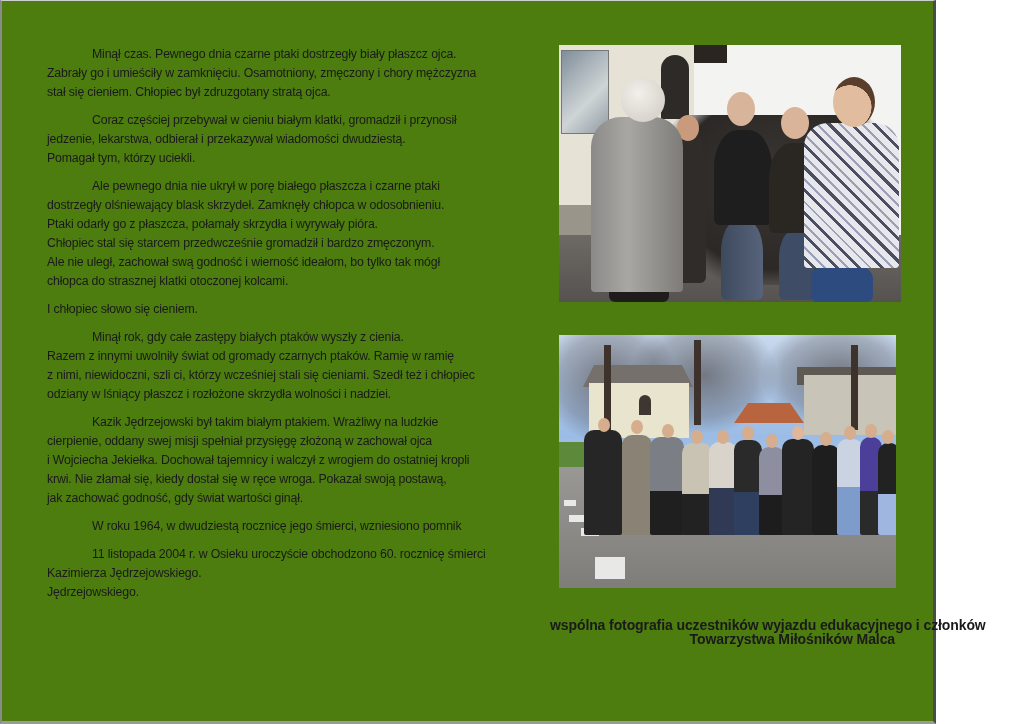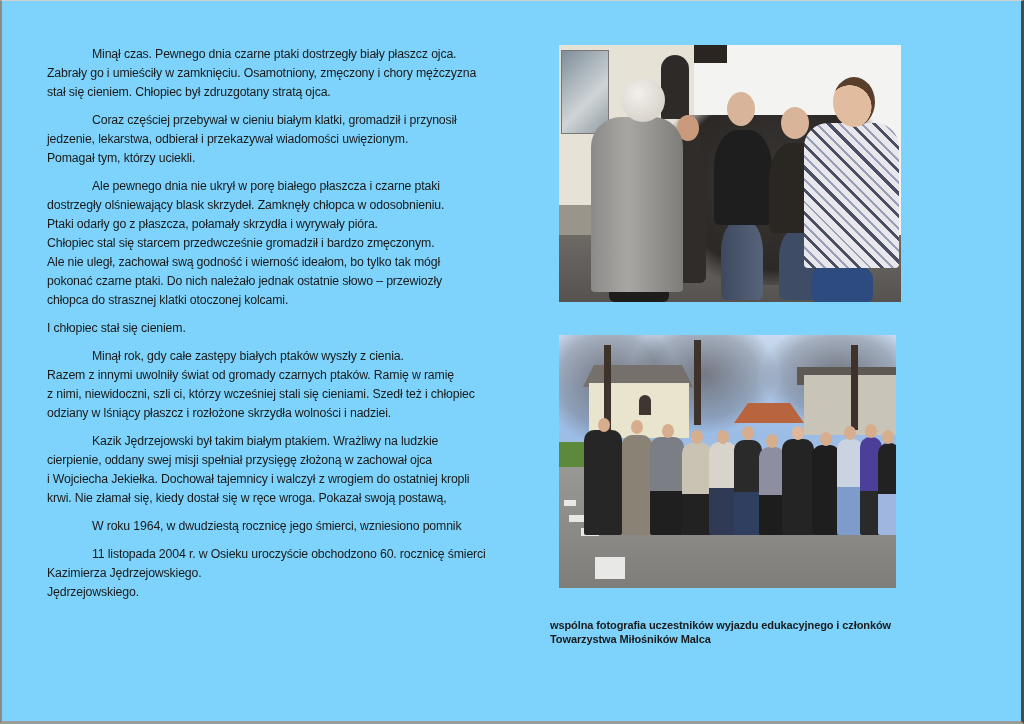--- a/index.html
+++ b/index.html
@@ -3,27 +3,27 @@
 <meta charset="utf-8">
 <style>
   html, body { margin: 0; padding: 0; }
   body {
     width: 1024px; height: 724px; overflow: hidden;
     background: #ffffff;
     font-family: "Liberation Sans", "DejaVu Sans", sans-serif;
     position: relative;
   }
   .page {
-    position: absolute; left: 0; top: 0; width: 1024px; height: 724px;
+    position: absolute; left: 0; top: 0; width: 936px; height: 724px;
     box-sizing: border-box;
     border-left: 2px solid #8a8a8a;
     border-top: 1px solid #cfcfcf;
     border-right: 3px solid #4a4a4a;
     border-bottom: 3px solid #9a9a9a;
-    background: #7dd3fc;
+    background: #4d7c0f;
   }
   .text-col {
     position: absolute; left: 45px; top: 44px; width: 470px;
     font-size: 12.3px; line-height: 19px; color: #1a1a1a;
     letter-spacing: -0.15px;
   }
   .para { margin: 0 0 9px 0; }
   .para .line { display: block; white-space: nowrap; }
   .para .line.indent { padding-left: 45px; }
   .para.tight { margin-bottom: 0; }
@@ -69,64 +69,64 @@
   #photo2 .red-roof { position:absolute; left:175px; top:68px; width:70px; height:20px; background:#b8643f; clip-path: polygon(20% 0, 80% 0, 100% 100%, 0 100%); }
   #photo2 .grass { position:absolute; left:0; top:107px; width:70px; height:25px; background:#5d8a3a; }
   #photo2 .road { position:absolute; left:0; top:132px; width:337px; height:121px; background:linear-gradient(#9a9894,#7f7d79); }
   #photo2 .stripe { position:absolute; background:#e8e8e6; }
   #photo2 .group { position:absolute; left:25px; top:85px; width:315px; height:115px; }
   #photo2 .person { position:absolute; bottom:0; border-radius:10px 10px 2px 2px; }
   #photo2 .face { position:absolute; width:12px; height:14px; border-radius:50%; background:#d6ad8d; }
 
   .caption {
     position: absolute; left: 548px; top: 617px; width: 345px;
-    text-align: left; font-size: 11px; line-height: 14px;
+    text-align: right; font-size: 14px; line-height: 14px;
     font-weight: bold; color: #1a1a1a; letter-spacing: -0.1px;
   }
   .caption .line { display:block; white-space: nowrap; }
 </style>
 </head>
 <body>
 
 <div class="page">
 
   <div class="text-col" id="text-col">
       <p class="para">
         <span class="line indent">Minął czas. Pewnego dnia czarne ptaki dostrzegły biały płaszcz ojca.</span>
         <span class="line">Zabrały go i umieściły w zamknięciu. Osamotniony, zmęczony i chory mężczyzna</span>
         <span class="line">stał się cieniem. Chłopiec był zdruzgotany stratą ojca.</span>
       </p>
       <p class="para">
         <span class="line indent">Coraz częściej przebywał w cieniu białym klatki, gromadził i przynosił</span>
-        <span class="line">jedzenie, lekarstwa, odbierał i przekazywał wiadomości uwięzionym.</span>
+        <span class="line">jedzenie, lekarstwa, odbierał i przekazywał wiadomości dwudziestą.</span>
         <span class="line">Pomagał tym, którzy uciekli.</span>
       </p>
       <p class="para">
         <span class="line indent">Ale pewnego dnia nie ukrył w porę białego płaszcza i czarne ptaki</span>
         <span class="line">dostrzegły olśniewający blask skrzydeł. Zamknęły chłopca w odosobnieniu.</span>
         <span class="line">Ptaki odarły go z płaszcza, połamały skrzydła i wyrywały pióra.</span>
         <span class="line">Chłopiec stal się starcem przedwcześnie gromadził i bardzo zmęczonym.</span>
         <span class="line">Ale nie uległ, zachował swą godność i wierność ideałom, bo tylko tak mógł</span>
-        <span class="line">pokonać czarne ptaki. Do nich należało jednak ostatnie słowo – przewiozły</span>
         <span class="line">chłopca do strasznej klatki otoczonej kolcami.</span>
       </p>
       <p class="para">
-        <span class="line">I chłopiec stał się cieniem.</span>
+        <span class="line">I chłopiec słowo się cieniem.</span>
       </p>
       <p class="para">
         <span class="line indent">Minął rok, gdy całe zastępy białych ptaków wyszły z cienia.</span>
         <span class="line">Razem z innymi uwolniły świat od gromady czarnych ptaków. Ramię w ramię</span>
         <span class="line">z nimi, niewidoczni, szli ci, którzy wcześniej stali się cieniami. Szedł też i chłopiec</span>
         <span class="line">odziany w lśniący płaszcz i rozłożone skrzydła wolności i nadziei.</span>
       </p>
       <p class="para">
         <span class="line indent">Kazik Jędrzejowski był takim białym ptakiem. Wrażliwy na ludzkie</span>
         <span class="line">cierpienie, oddany swej misji spełniał przysięgę złożoną w zachował ojca</span>
         <span class="line">i Wojciecha Jekiełka. Dochował tajemnicy i walczył z wrogiem do ostatniej kropli</span>
         <span class="line">krwi. Nie złamał się, kiedy dostał się w ręce wroga. Pokazał swoją postawą,</span>
+        <span class="line">jak zachować godność, gdy świat wartości ginął.</span>
       </p>
       <p class="para">
         <span class="line indent">W roku 1964,  w dwudziestą rocznicę jego śmierci, wzniesiono pomnik</span>
       </p>
       <p class="para tight">
         <span class="line indent"> 11  listopada 2004  r.  w Osieku uroczyście obchodzono 60. rocznicę śmierci</span>
         <span class="line">Kazimierza Jędrzejowskiego.</span>
         <span class="line">Jędrzejowskiego.</span>
       </p>
     </div>

